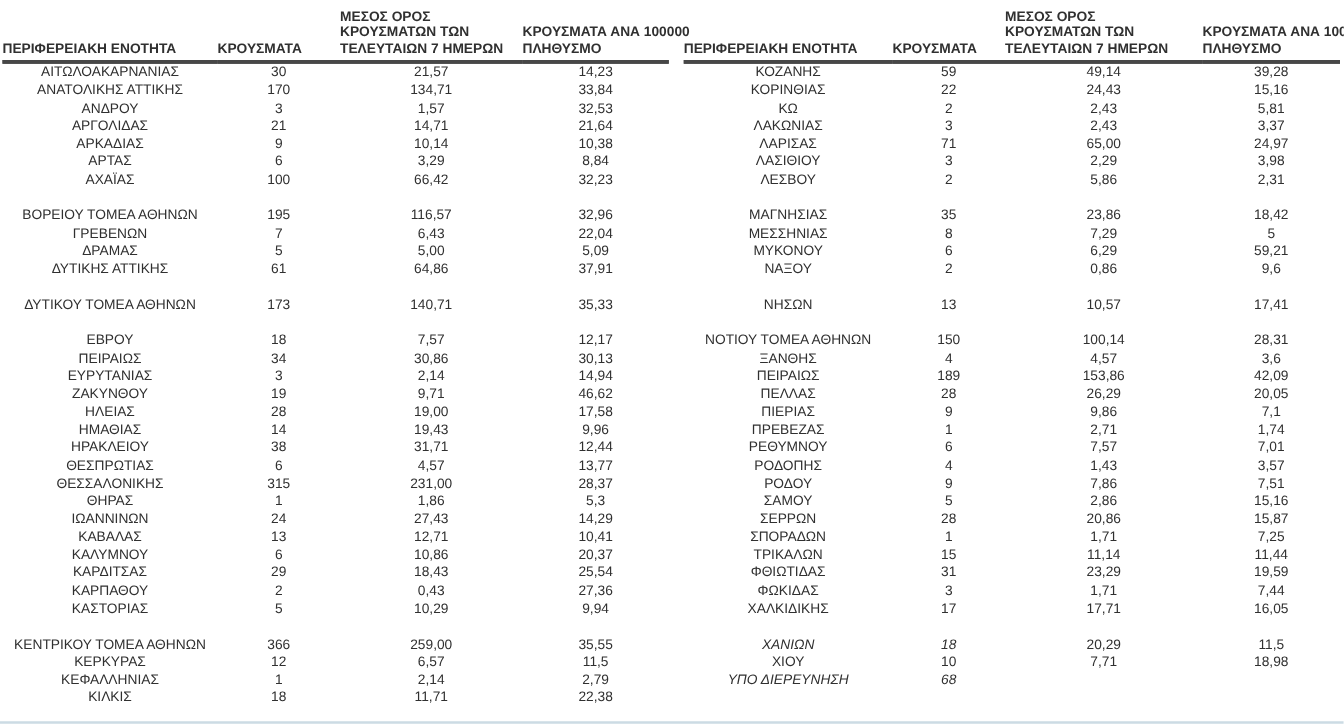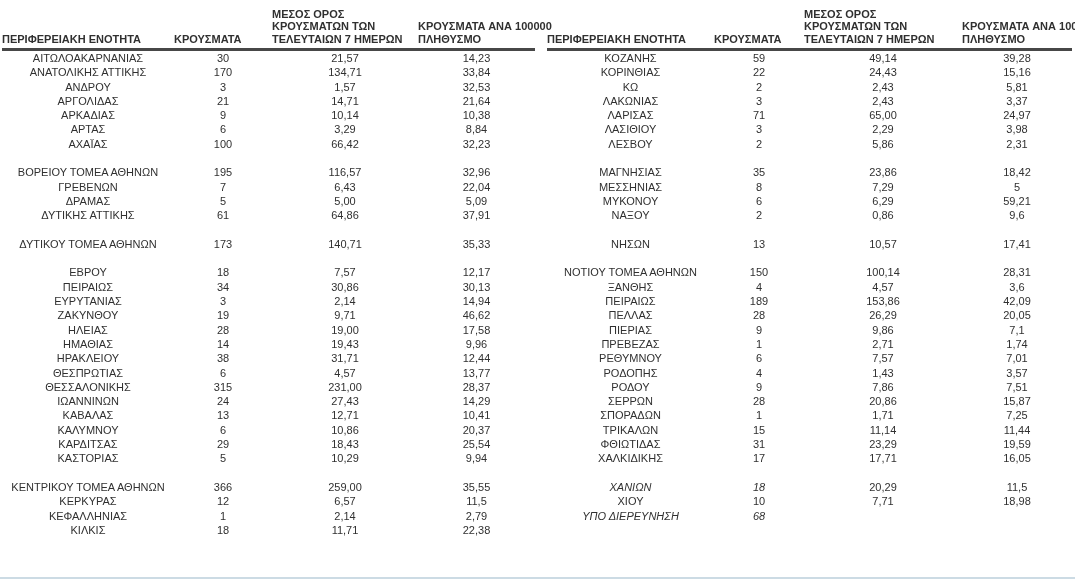--- a/index.html
+++ b/index.html
@@ -338,20 +338,31 @@
         <td>315</td>
         <td>231,00</td>
         <td>28,37</td>
         <td class="gap"></td>
         <td>ΡΟΔΟΥ</td>
         <td>9</td>
         <td>7,86</td>
         <td>7,51</td>
       </tr>
       <tr>
+        <td>ΘΗΡΑΣ</td>
+        <td>1</td>
+        <td>1,86</td>
+        <td>5,3</td>
+        <td class="gap"></td>
+        <td>ΣΑΜΟΥ</td>
+        <td>5</td>
+        <td>2,86</td>
+        <td>15,16</td>
+      </tr>
+      <tr>
         <td>ΙΩΑΝΝΙΝΩΝ</td>
         <td>24</td>
         <td>27,43</td>
         <td>14,29</td>
         <td class="gap"></td>
         <td>ΣΕΡΡΩΝ</td>
         <td>28</td>
         <td>20,86</td>
         <td>15,87</td>
       </tr>
@@ -380,20 +391,31 @@
       <tr>
         <td>ΚΑΡΔΙΤΣΑΣ</td>
         <td>29</td>
         <td>18,43</td>
         <td>25,54</td>
         <td class="gap"></td>
         <td>ΦΘΙΩΤΙΔΑΣ</td>
         <td>31</td>
         <td>23,29</td>
         <td>19,59</td>
+      </tr>
+      <tr>
+        <td>ΚΑΡΠΑΘΟΥ</td>
+        <td>2</td>
+        <td>0,43</td>
+        <td>27,36</td>
+        <td class="gap"></td>
+        <td>ΦΩΚΙΔΑΣ</td>
+        <td>3</td>
+        <td>1,71</td>
+        <td>7,44</td>
       </tr>
       <tr>
         <td>ΚΑΣΤΟΡΙΑΣ</td>
         <td>5</td>
         <td>10,29</td>
         <td>9,94</td>
         <td class="gap"></td>
         <td>ΧΑΛΚΙΔΙΚΗΣ</td>
         <td>17</td>
         <td>17,71</td>

